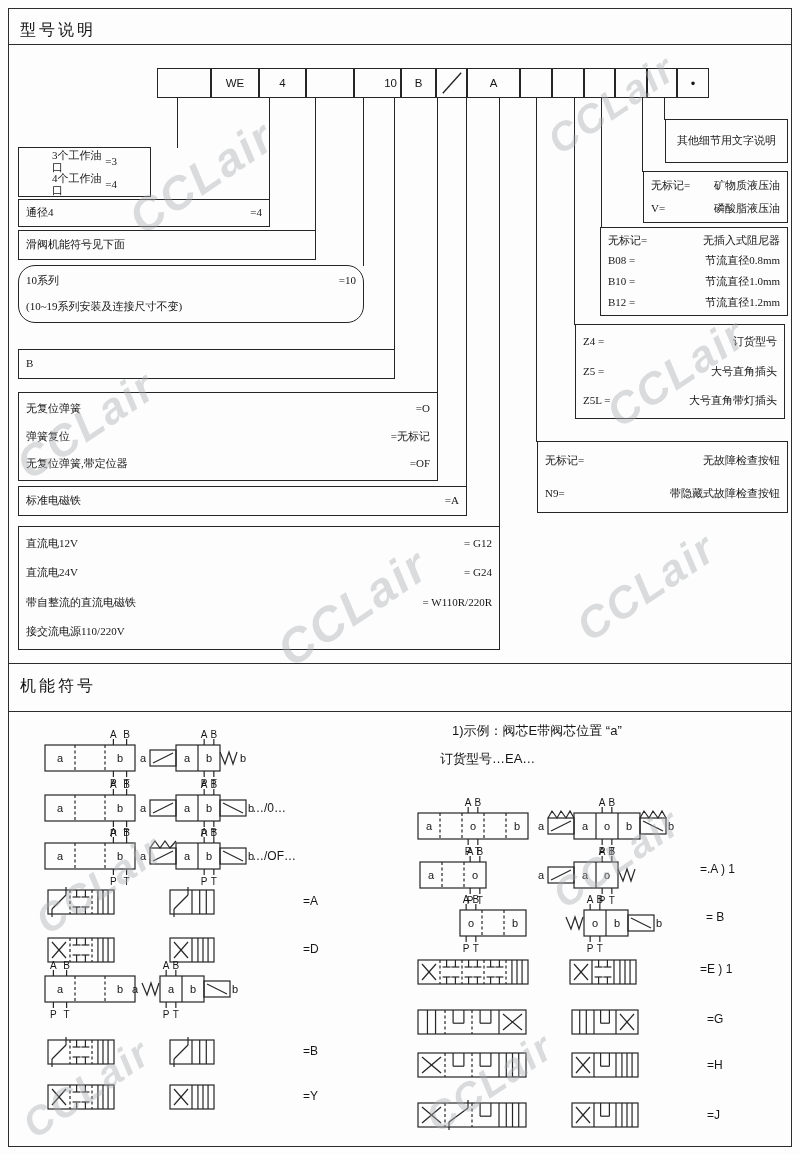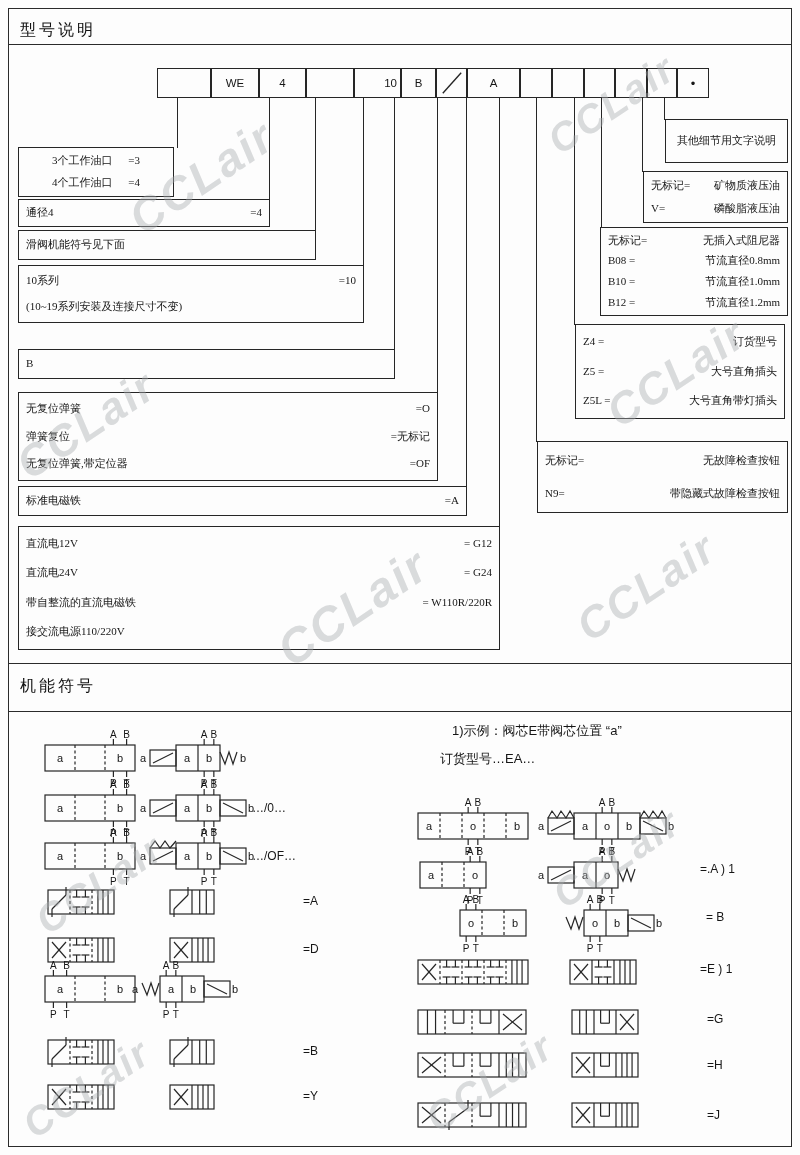--- a/index.html
+++ b/index.html
@@ -57,42 +57,42 @@
     <div class="vline" style="left: 363px; top: 98px; height: 168px;"></div>
     <div class="vline" style="left: 394px; top: 98px; height: 252px;"></div>
     <div class="vline" style="left: 437px; top: 98px; height: 295px;"></div>
     <div class="vline" style="left: 466px; top: 98px; height: 389px;"></div>
     <div class="vline" style="left: 499px; top: 98px; height: 429px;"></div>
     <div class="vline" style="left: 664px; top: 98px; height: 22px;"></div>
     <div class="vline" style="left: 642px; top: 98px; height: 74px;"></div>
     <div class="vline" style="left: 601px; top: 98px; height: 130px;"></div>
     <div class="vline" style="left: 574px; top: 98px; height: 227px;"></div>
     <div class="vline" style="left: 536px; top: 98px; height: 344px;"></div>
-    <div class="callout inset" style="left: 18px; top: 147px; width: 156px; height: 50px; padding-left: 33px;">
+    <div class="callout inset" style="left: 18px; top: 147px; width: 133px; height: 50px; padding-left: 33px;">
       <div class="row">
         <span>3个工作油口</span>
         <span class="v">=3</span>
       </div>
       <div class="row">
         <span>4个工作油口</span>
         <span class="v">=4</span>
       </div>
     </div>
     <div class="callout" style="left: 18px; top: 199px; width: 252px; height: 28px;">
       <div class="row">
         <span>通径4</span>
         <span class="v">=4</span>
       </div>
     </div>
     <div class="callout" style="left: 18px; top: 230px; width: 298px; height: 30px;">
       <div class="row">
         <span>滑阀机能符号见下面</span>
       </div>
     </div>
-    <div class="callout" style="left: 18px; top: 265px; width: 346px; height: 58px;">
+    <div class="callout" style="left: 18px; top: 265px; width: 346px; height: 58px; border-radius: 17px;">
       <div class="row">
         <span>10系列</span>
         <span class="v">=10</span>
       </div>
       <div class="row">
         <span>(10~19系列安装及连接尺寸不变)</span>
       </div>
     </div>
     <div class="callout" style="left: 18px; top: 349px; width: 377px; height: 30px;">
       <div class="row">

